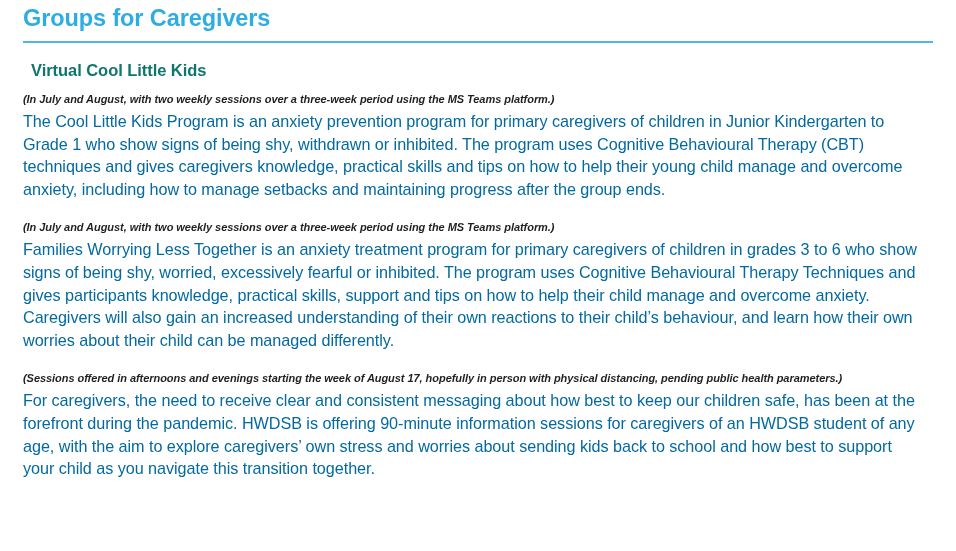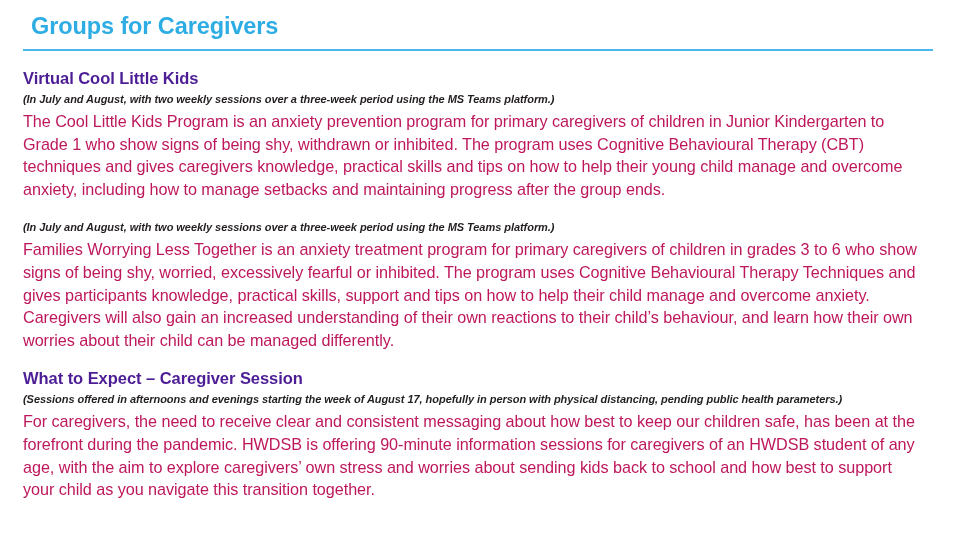--- a/index.html
+++ b/index.html
@@ -22,57 +22,57 @@
     box-sizing: border-box;
     padding: 0 23px;
   }
   .page-title {
     color: #2EADE4;
     font-size: 23.5px;
     font-weight: bold;
     letter-spacing: -0.1px;
     line-height: 1;
     padding-top: 7px;
-    margin: 8px;
+    margin: 0;
   }
   .title-rule {
     margin-top: 10px;
     height: 2.5px;
     background: #4BB8EA;
     width: 910px;
   }
   .sections {
     margin-top: 17px;
   }
   .section {
     margin-bottom: 17px;
   }
   .section:last-child {
     margin-bottom: 0;
   }
   .section-heading {
-    color: #4c1d95;
+    color: #0f766e;
     font-size: 16.5px;
     font-weight: bold;
     line-height: 21px;
     letter-spacing: -0.05px;
-    margin: 0;
+    margin: 8px;
   }
   .section-subtitle {
     color: #231F20;
     font-size: 11px;
     font-weight: bold;
     font-style: italic;
     line-height: 21px;
     letter-spacing: -0.05px;
     margin: 0;
     max-width: 895px;
   }
   .section-body {
-    color: #be185d;
+    color: #0369a1;
     font-size: 16.2px;
     font-weight: normal;
     line-height: 22.6px;
     letter-spacing: -0.05px;
     margin: 0;
     max-width: 900px;
   }
 </style>
 </head>
 <body>
@@ -90,19 +90,18 @@
       <p class="section-subtitle">(In July and August, with two weekly sessions over a three-week period using the MS Teams platform.)</p>
       <p class="section-body">The Cool Little Kids Program is an anxiety prevention program for primary caregivers of children in Junior Kindergarten to Grade 1 who show signs of being shy, withdrawn or inhibited. The program uses Cognitive Behavioural Therapy (CBT) techniques and gives caregivers knowledge, practical skills and tips on how to help their young child manage and overcome anxiety, including how to manage setbacks and maintaining progress after the group ends.</p>
     </div>
 
     <div class="section">
       <p class="section-subtitle">(In July and August, with two weekly sessions over a three-week period using the MS Teams platform.)</p>
       <p class="section-body">Families Worrying Less Together is an anxiety treatment program for primary caregivers of children in grades 3 to 6 who show signs of being shy, worried, excessively fearful or inhibited. The program uses Cognitive Behavioural Therapy Techniques and gives participants knowledge, practical skills, support and tips on how to help their child manage and overcome anxiety.  Caregivers will also gain an increased understanding of their own reactions to their child’s behaviour, and learn how their own worries about their child can be managed differently.</p>
     </div>
 
     <div class="section">
-      <h2 class="section-heading">What to Expect – Caregiver Session</h2>
       <p class="section-subtitle">(Sessions offered in afternoons and evenings starting the week of August 17, hopefully in person with physical distancing, pending public health parameters.)</p>
       <p class="section-body">For caregivers, the need to receive clear and consistent messaging about how best to keep our children safe, has been at the forefront during the pandemic. HWDSB is offering 90-minute information sessions for caregivers of an HWDSB student of any age, with the aim to explore caregivers’ own stress and worries about sending kids back to school and how best to support your child as you navigate this transition together.</p>
     </div>
 
   </div>
 </div>
 
 </body></html>

